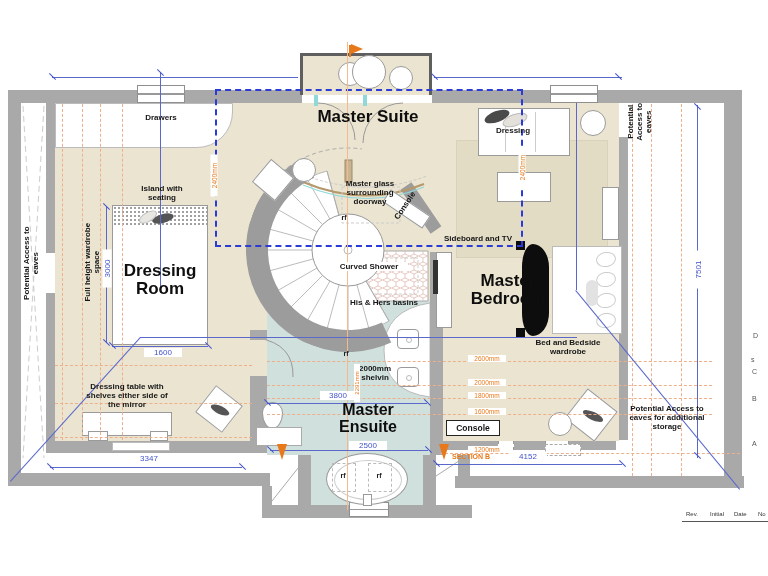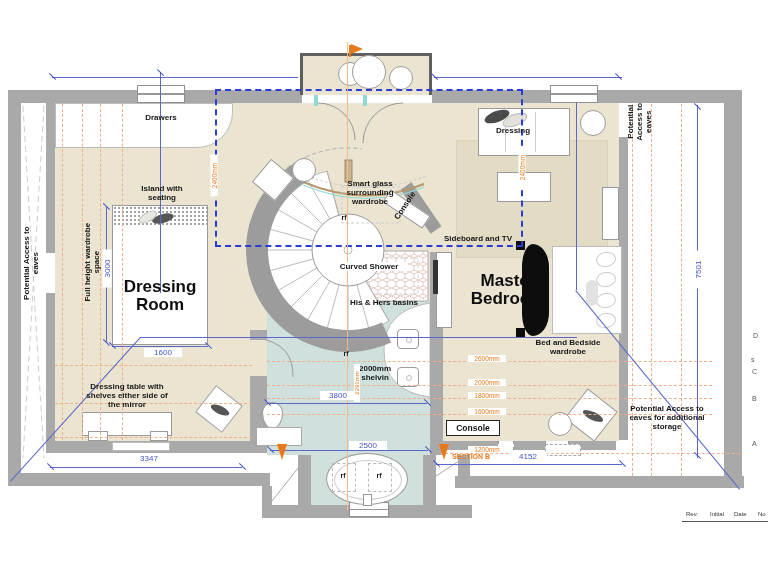--- a/index.html
+++ b/index.html
@@ -225,29 +225,31 @@
   <div class="tick" style="left:432px;top:463px"></div>
     <div class="tick" style="left:618px;top:463px"></div>
   <div class="tick" style="left:693px;top:106px"></div>
     <div class="tick" style="left:693px;top:455px"></div>
   <div class="tick" style="left:263px;top:402px"></div>
     <div class="tick" style="left:423px;top:402px"></div>
 
   <div class="tri-down" style="left:277px;top:444px"></div>
   <div class="tri-down" style="left:439px;top:444px"></div>
 
-  <div class="room" style="left:105px;top:278px;width:110px">Dressing Room</div>
+  <div class="room" style="left:298px;top:108px;width:140px">Master Suite</div>
+  <div class="room" style="left:105px;top:262px;width:110px">Dressing Room</div>
   <div class="room" style="left:448px;top:272px;width:120px">Master Bedroom</div>
+  <div class="room" style="left:312px;top:402px;width:112px;font-size:16px">Master Ensuite</div>
 
   <div class="lbl" style="left:130px;top:113px;width:62px">Drawers</div>
   <div class="lbl" style="left:136px;top:184px;width:52px">Island with seating</div>
   <div class="lbl rot" style="left:52px;top:253px;width:80px">Full height wardrobe space</div>
   <div class="lbl rot" style="left:-9px;top:254px;width:80px">Potential Access to eaves</div>
   <div class="lbl rot" style="left:617px;top:108px;width:46px">Potential Access to eaves</div>
-  <div class="lbl" style="left:336px;top:179px;width:68px">Smart glass surrounding wardrobe</div>
+  <div class="lbl" style="left:336px;top:179px;width:68px">Master glass surrounding doorway</div>
   <div class="lbl" style="left:376px;top:201px;width:58px;transform:rotate(-56deg)">Console</div>
   <div class="lbl" style="left:330px;top:262px;width:78px;background:#fff">Curved Shower</div>
   <div class="lbl" style="left:342px;top:298px;width:84px">His &amp; Hers basins</div>
   <div class="lbl" style="left:437px;top:234px;width:82px">Sideboard and TV</div>
   <div class="lbl" style="left:489px;top:126px;width:48px">Dressing</div>
   <div class="lbl" style="left:528px;top:338px;width:80px">Bed and Bedside wardrobe</div>
   <div class="lbl" style="left:83px;top:382px;width:88px">Dressing table with shelves either side of the mirror</div>
   <div class="lbl" style="left:626px;top:404px;width:82px">Potential Access to eaves for additional storage</div>
   <div class="lbl" style="left:352px;top:364px;width:46px">2000mm shelvin</div>
   <div class="lbl" style="left:446px;top:420px;width:52px;height:14px;line-height:14px;background:#fff;border:1px solid #222;font-size:8.5px">Console</div>

